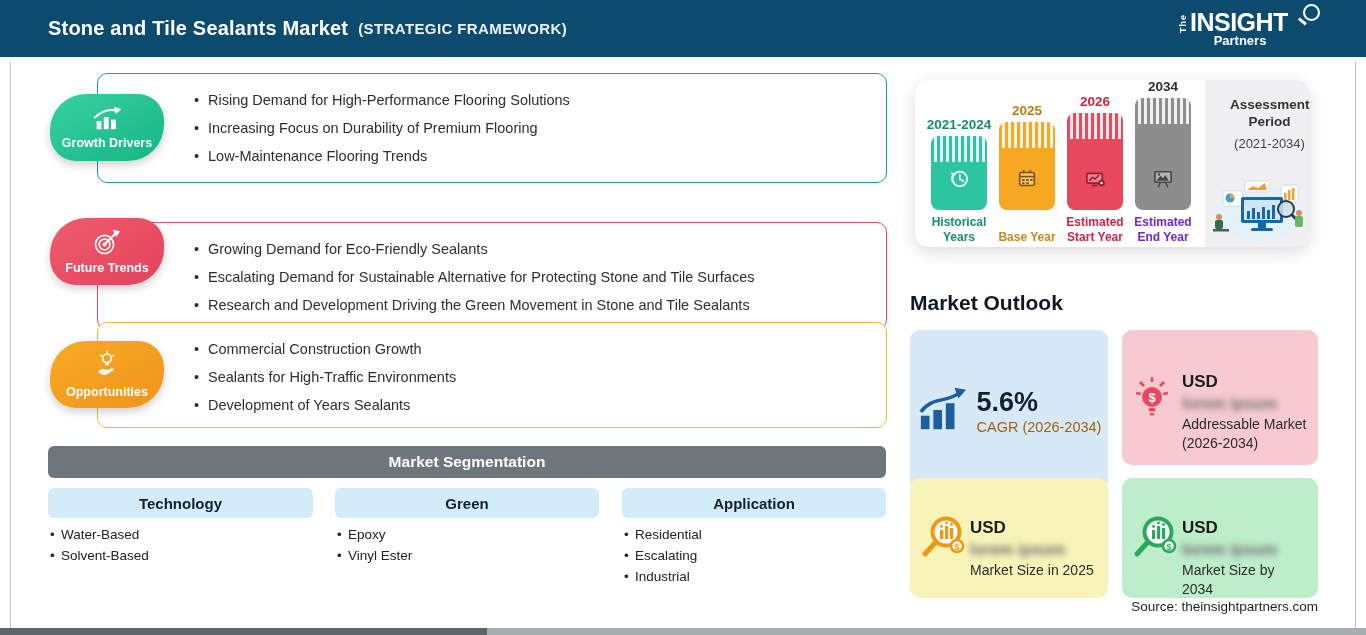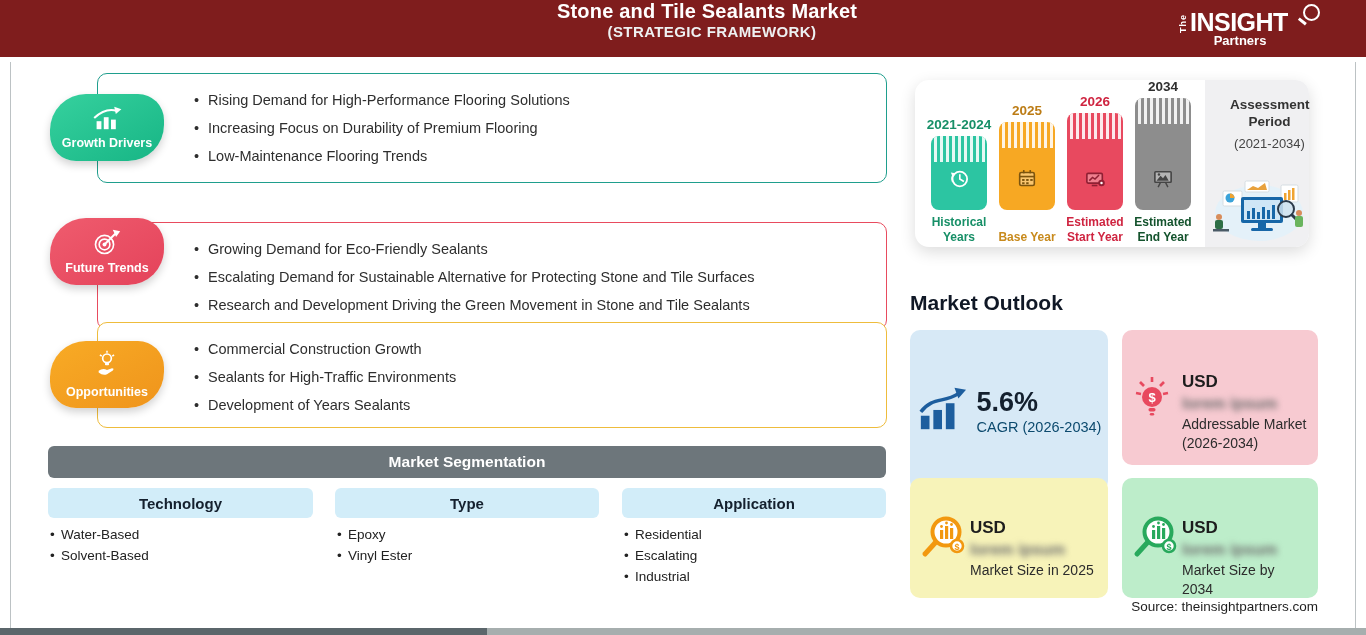--- a/index.html
+++ b/index.html
@@ -2,21 +2,21 @@
 <html><head>
 <meta charset="utf-8">
 <style>
   * { margin:0; padding:0; box-sizing:border-box; }
   html,body { width:1366px; height:635px; overflow:hidden; background:#fff;
     font-family:"Liberation Sans", sans-serif; }
   .stage { position:relative; width:1366px; height:635px; background:#ffffff; }
 
   
   .hdr { position:absolute; left:0; top:0; width:1366px; height:57px;
-    background:#7f1d1d; display:flex; align-items:center; padding-left:48px;flex-direction:column; }
+    background:#0c4a6e; display:flex; align-items:center; padding-left:48px; }
   .hdr-title { color:#fff; font-size:20px; font-weight:bold; letter-spacing:.2px; }
   .hdr-sub { color:#eef1f2; font-size:15px; font-weight:600; margin-left:10px; letter-spacing:.4px; }
   .logo { position:absolute; right:58px; top:9px; color:#fff; width:130px; }
   .logo-row { display:flex; align-items:flex-start; position:relative; }
   .logo-the { writing-mode:vertical-rl; transform:rotate(180deg); font-size:9px; font-weight:bold;
     letter-spacing:1px; margin-top:5px; margin-right:2px; }
   .logo-insight { font-size:25px; font-weight:bold; letter-spacing:-.5px; line-height:26px; }
   .logo-lens { position:absolute; right:-12px; top:-5px; width:17px; height:17px;
     border:2.5px solid #fff; border-radius:50%; background:transparent; }
   .logo-lens::after { content:""; position:absolute; left:-7px; top:14px; width:9px; height:2.5px;
@@ -75,37 +75,37 @@
   .tyear { position:absolute; width:80px; text-align:center; font-size:13.5px; font-weight:bold; white-space:nowrap; }
   .ty1 { left:4px;  bottom:115px; color:#178f67; }
   .ty2 { left:72px; bottom:129px; color:#bc7c15; }
   .ty3 { left:140px; bottom:138px; color:#cf2440; }
   .ty4 { left:208px; bottom:153px; color:#2f2f2f; }
   .tlab { position:absolute; bottom:2px; width:70px; text-align:center; font-size:12px;
     font-weight:bold; line-height:15px; }
   .tl1 { left:9px;  color:#178f67; }
   .tl2 { left:77px; color:#c88a1c; }
   .tl3 { left:145px; color:#cf2440; }
-  .tl4 { left:213px; color:#14532d;text-align:center; }
+  .tl4 { left:213px; color:#6d28d9;text-align:center; }
   .assess { position:absolute; right:0; top:0; width:104px; height:100%; background:#f0f0f2;
     border-radius:0 14px 14px 0; text-align:center; padding-top:16px;padding-left:25px; }
   .assess .a1 { font-size:13.5px; font-weight:bold; color:#333; line-height:17px; }
   .assess .a2 { font-size:13px; color:#444; margin-top:6px; }
   .assess svg { position:absolute; left:4px; bottom:4px; }
 
   
   .mo-head { position:absolute; left:910px; top:291px; font-size:21px; font-weight:bold; color:#101826; }
   .ocard { position:absolute; border-radius:10px; }
   .oc1 { left:910px;  top:330px; width:198px; height:161px; background:#d7e9f6;
     display:flex; align-items:center; justify-content:center; gap:10px; }
   .oc2 { left:1122px; top:330px; width:196px; height:135px; background:#f7cad1; }
   .oc3 { left:910px;  top:478px; width:198px; height:120px; background:#f7f3b9; }
   .oc4 { left:1122px; top:478px; width:196px; height:120px; background:#bdedca; }
   .oc1 .val { font-size:27px; font-weight:bold; color:#14202e; line-height:30px; }
-  .oc1 .cap { font-size:14.5px; color:#0c4a6e; margin-top:2px; }
+  .oc1 .cap { font-size:14.5px; color:#a16207; margin-top:2px; }
   .ocard .icon-abs { position:absolute; left:10px; top:50%; transform:translateY(-50%); }
   .otext { margin-left:60px; padding:14px 10px 0 0;margin-top:28px; }
   .oc3 .otext, .oc4 .otext { padding-top:12px; }
   .usd { font-size:17px; font-weight:bold; color:#1d1d1d; }
   .blurval { font-size:16px; font-weight:bold; color:#6e6e6e; filter:blur(3px); margin:3px 0 2px; }
   .olabel { font-size:14px; color:#2c2c2c; line-height:19px; }
   .src { position:absolute; right:48px; top:599px; font-size:13.5px; color:#1f1f1f; }
 </style>
 </head>
 <body>
@@ -188,21 +188,21 @@
     <span class="blabel">Opportunities</span>
   </div>
 
   <div class="seg-bar">
     <span>Market Segmentation</span>
   </div>
   <div class="seg-head sh-tech">
     <span>Technology</span>
   </div>
   <div class="seg-head sh-type">
-    <span>Type</span>
+    <span>Green</span>
   </div>
   <div class="seg-head sh-app">
     <span>Application</span>
   </div>
   <ul class="seg-list sl-tech">
     <li>Water-Based</li>
     <li>Solvent-Based</li>
   </ul>
   <ul class="seg-list sl-type">
     <li>Epoxy</li>

